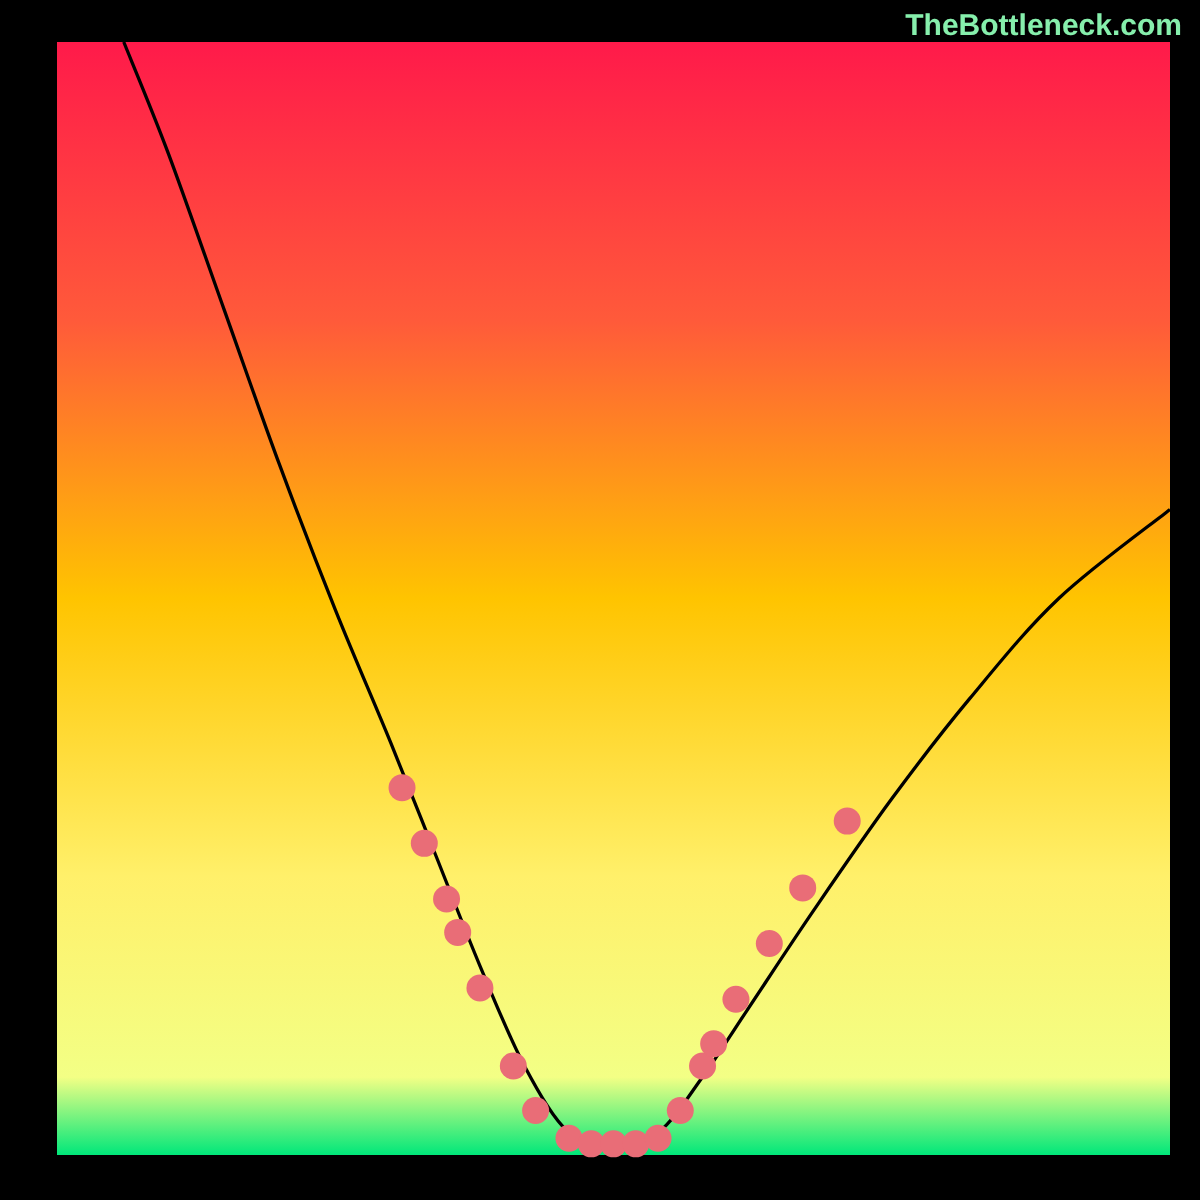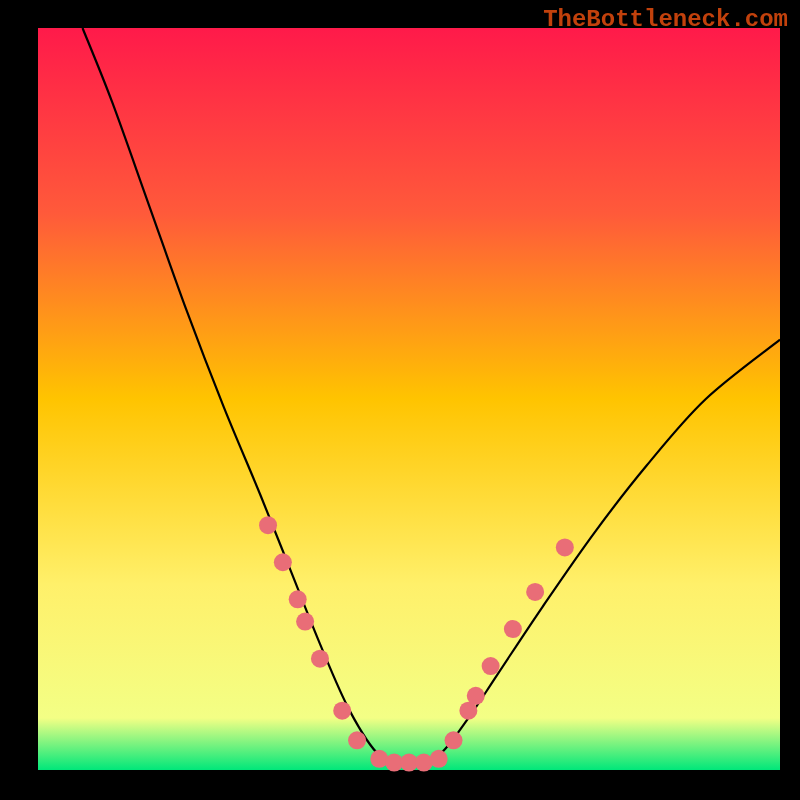--- a/index.html
+++ b/index.html
@@ -15,25 +15,25 @@
     position: absolute;
     top: 0;
     left: 0;
     width: 800px;
     height: 800px;
   }
   .watermark {
     position: absolute;
     top: 6px;
     right: 12px;
-    font-size: 24px;
+    font-size: 20px;
     font-weight: bold;
-    color: #c2410c;
+    color: #86efac;
     z-index: 10;
-    font-family: Liberation Mono, monospace;
+    font-family: Liberation Sans, sans-serif;
   }
   svg {
     display: block;
   }
 </style>
 </head>
 <body>
 
 <div class="chart-container">
   <svg id="chart-svg" width="800" height="800" viewBox="0 0 800 800">

